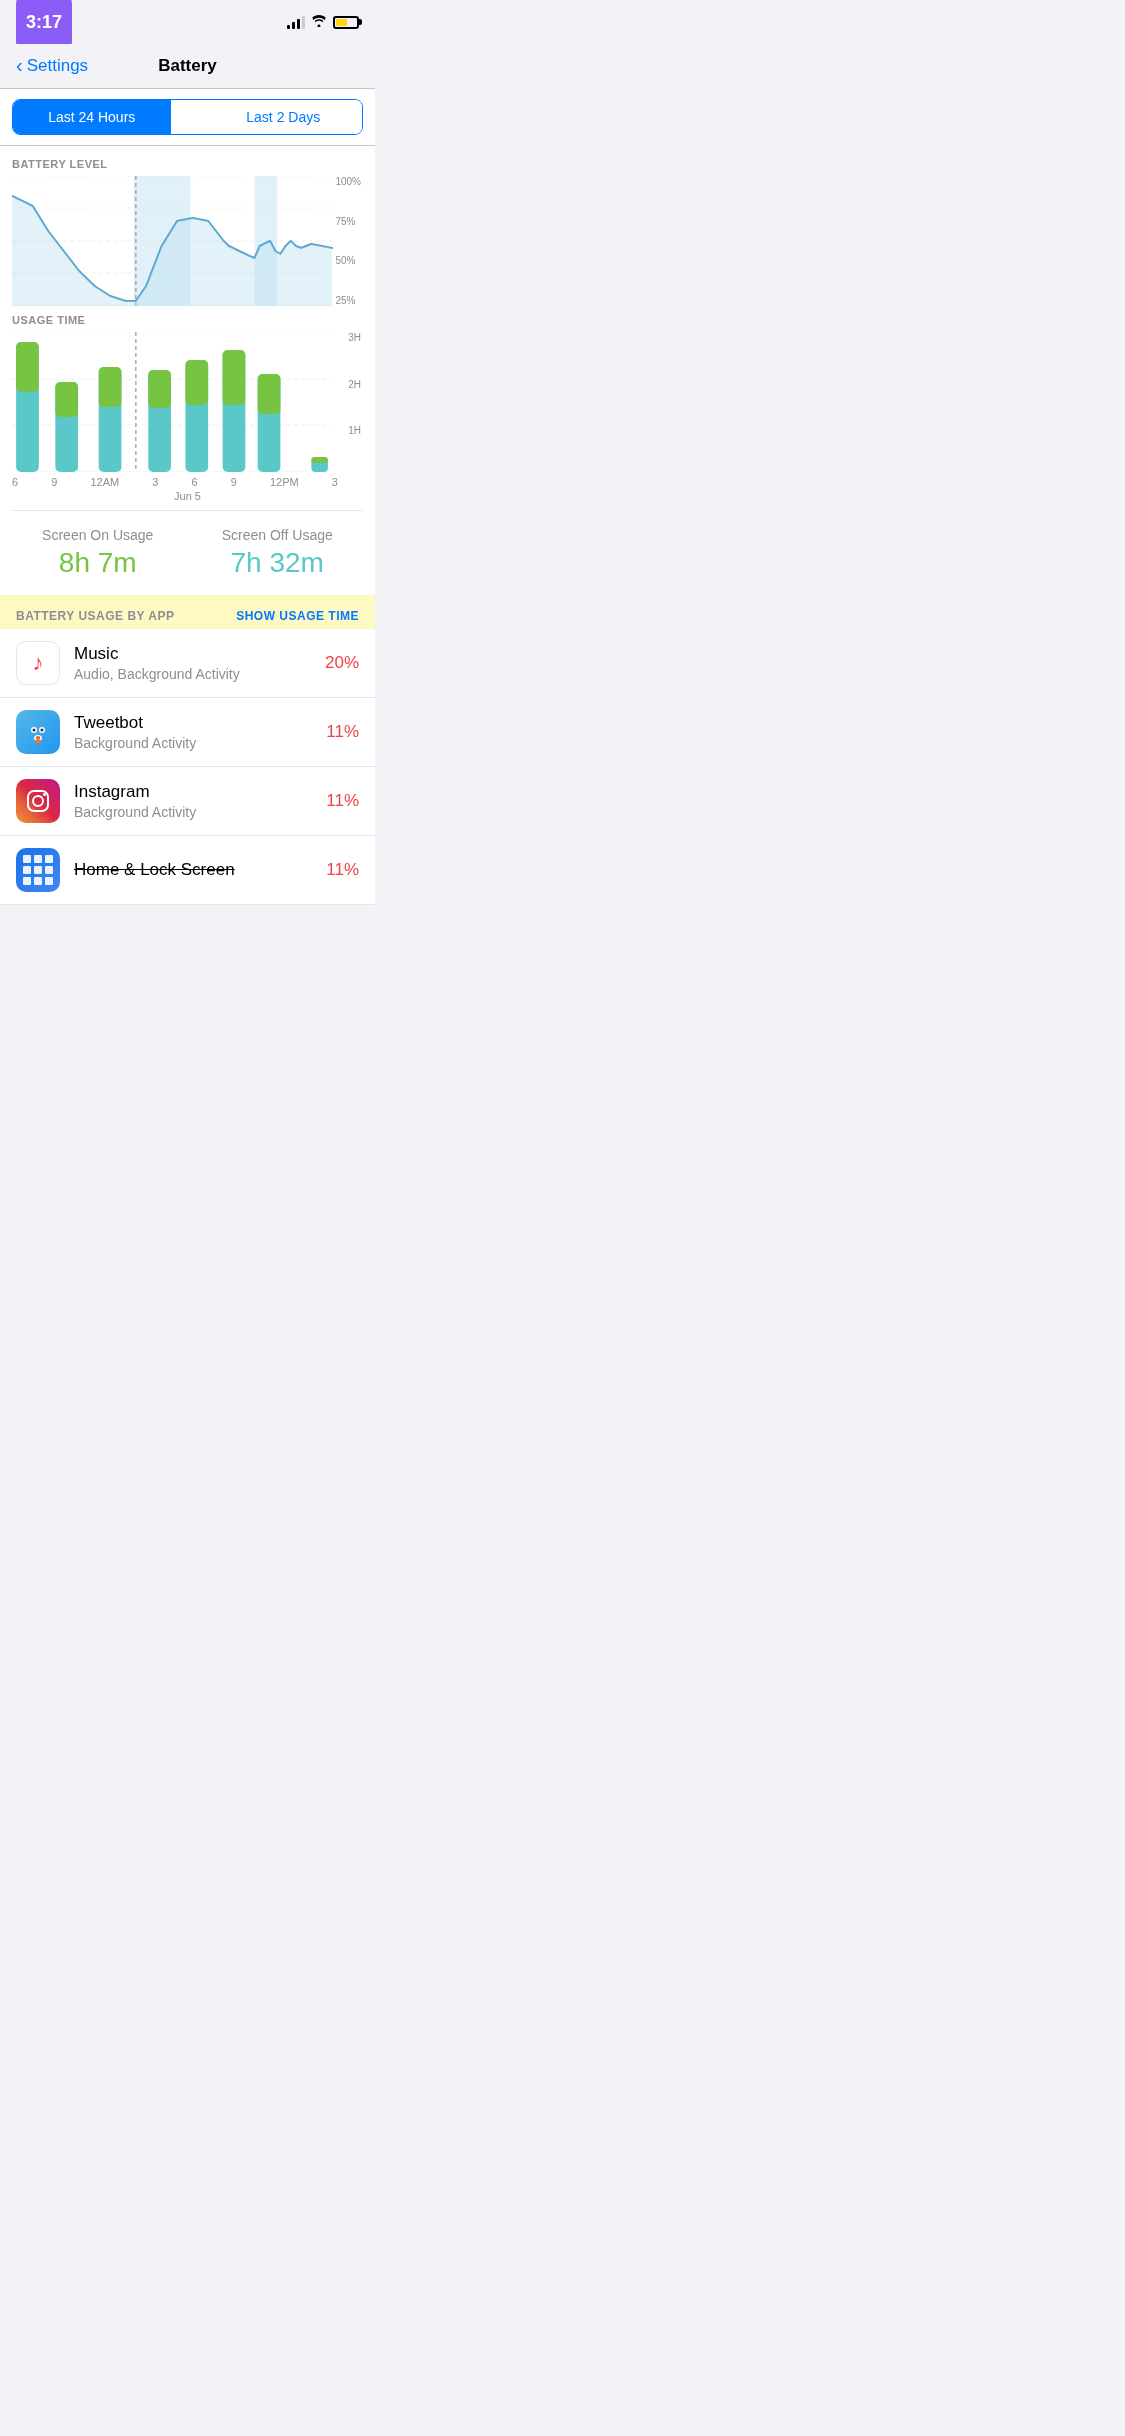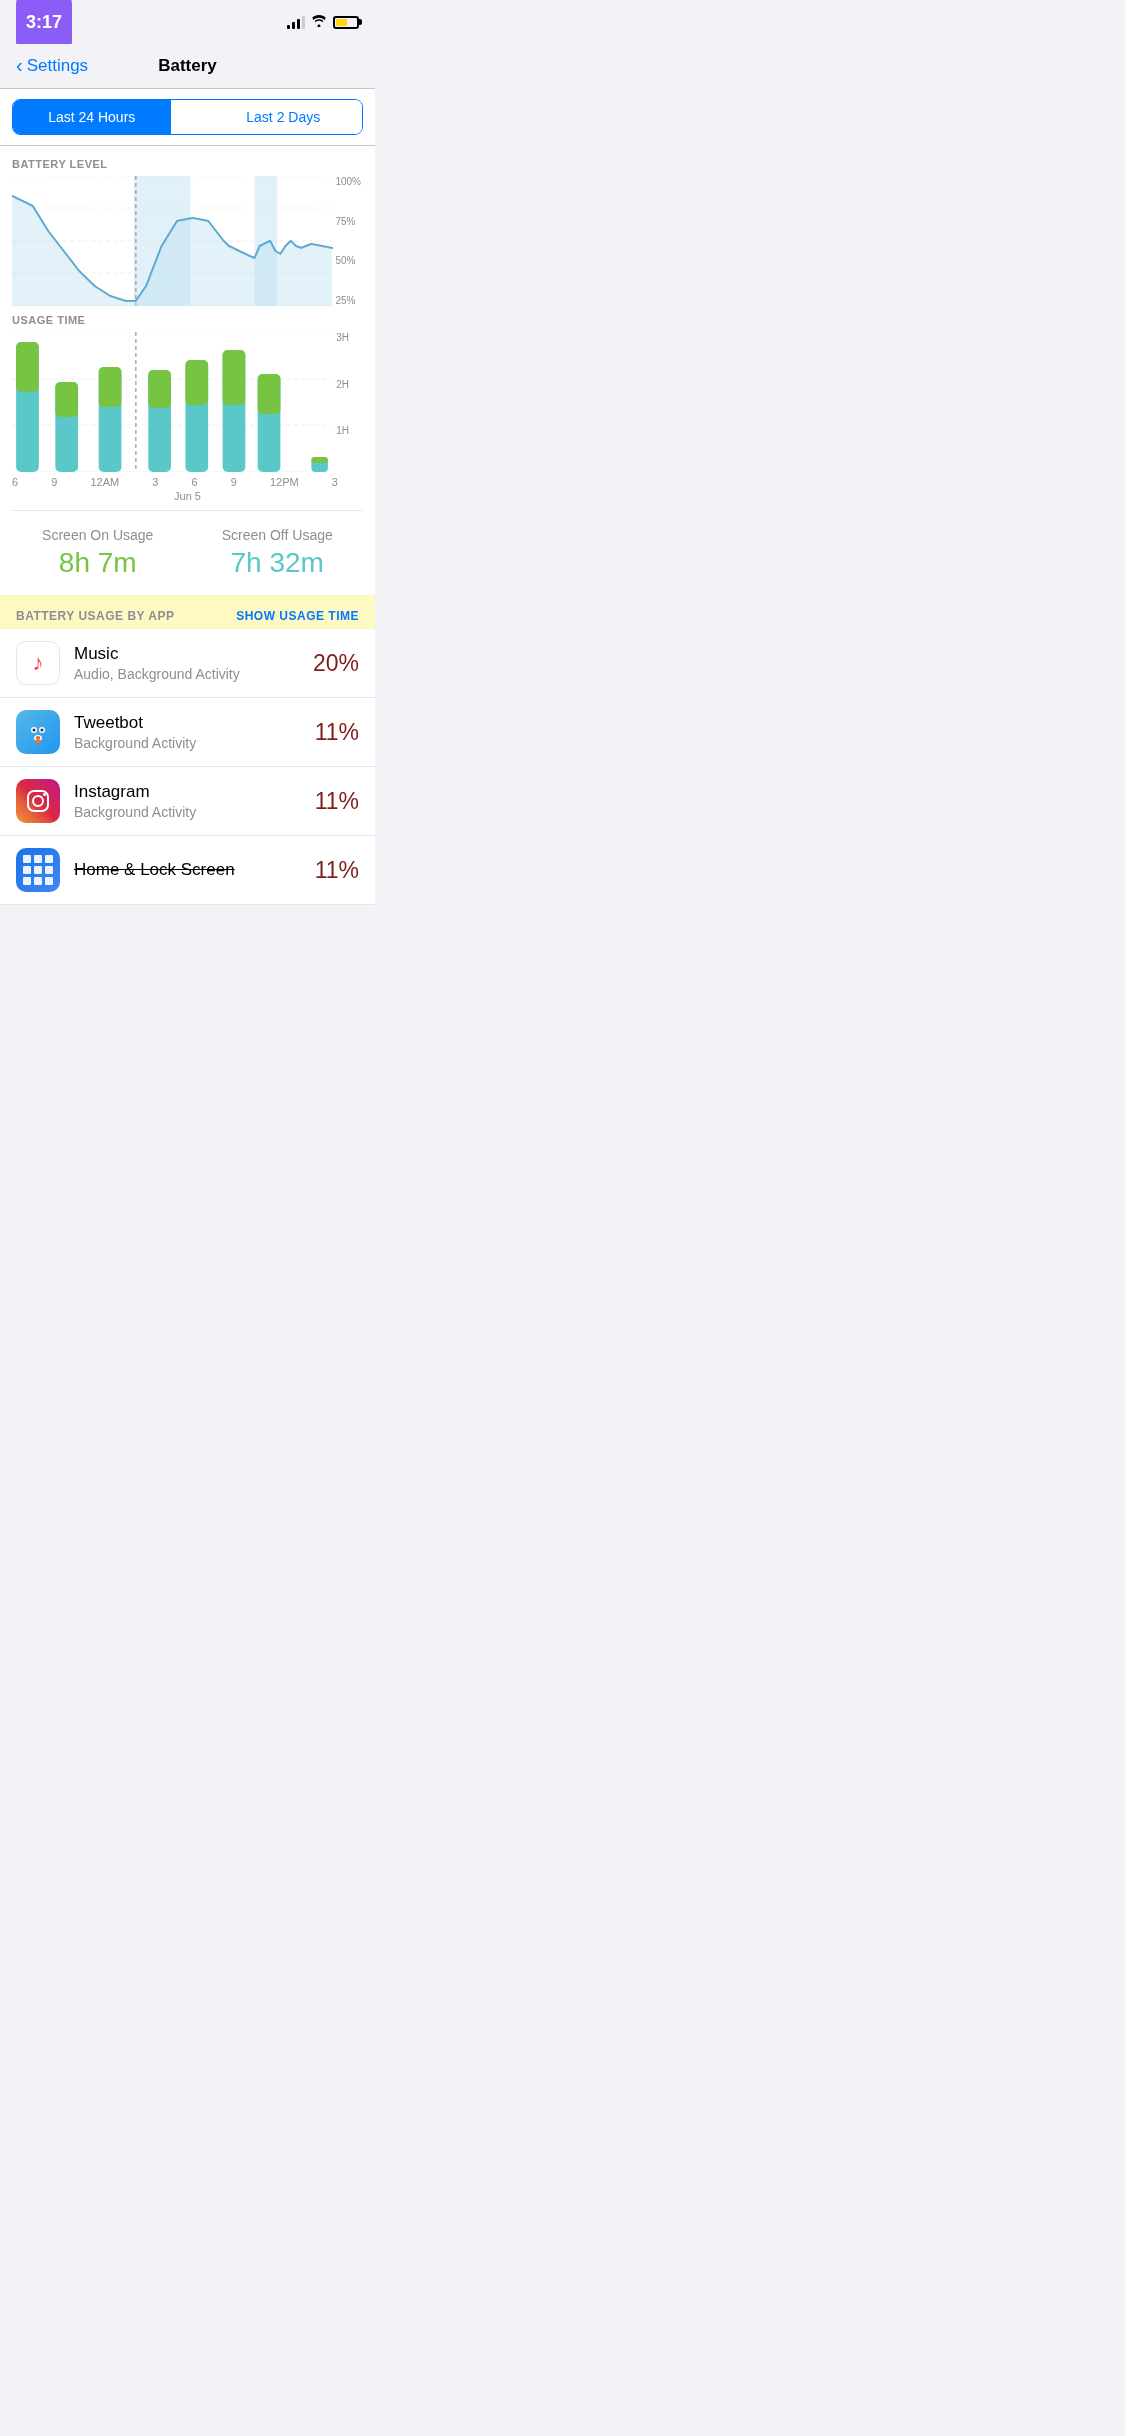--- a/index.html
+++ b/index.html
@@ -282,22 +282,22 @@
     }
     .app-name.strikethrough {
       text-decoration: line-through;
     }
     .app-detail {
       font-size: 14px;
       color: #8e8e93;
       margin-top: 2px;
     }
     .app-pct {
-      font-size: 23px;
-      color: #7f1d1d;
+      font-size: 17px;
+      color: #ef4444;
     }
 
     
     .music-icon {
       background: #fff;
       border: 1px solid #e5e5ea;
     }
     .music-note {
       color: #fc3c44;
       font-size: 22px;
@@ -434,21 +434,21 @@
       <rect x="204" y="18" width="22" height="55" rx="5" fill="#76c442"></rect>
 
       <rect x="238" y="42" width="22" height="98" rx="5" fill="#5ac8c8"></rect>
       <rect x="238" y="42" width="22" height="40" rx="5" fill="#76c442"></rect>
 
       <rect x="290" y="125" width="16" height="15" rx="4" fill="#5ac8c8"></rect>
       <rect x="290" y="125" width="16" height="6" rx="4" fill="#76c442"></rect>
     </svg>
 
     
-    <div style="position:absolute; right:12px; top:0; height:100%; display:flex; flex-direction:column; justify-content:space-between; font-size:10px; color:#8e8e93; padding:0 2px;">
+    <div style="position:absolute; right:0; top:0; height:100%; display:flex; flex-direction:column; justify-content:space-between; font-size:10px; color:#8e8e93; padding:0 2px;">
       <span>3H</span>
       <span>2H</span>
       <span>1H</span>
       <span></span>
     </div>
   </div>
 
   <div class="time-axis" style="padding-right:25px;">
     <span>6</span>
     <span>9</span>

